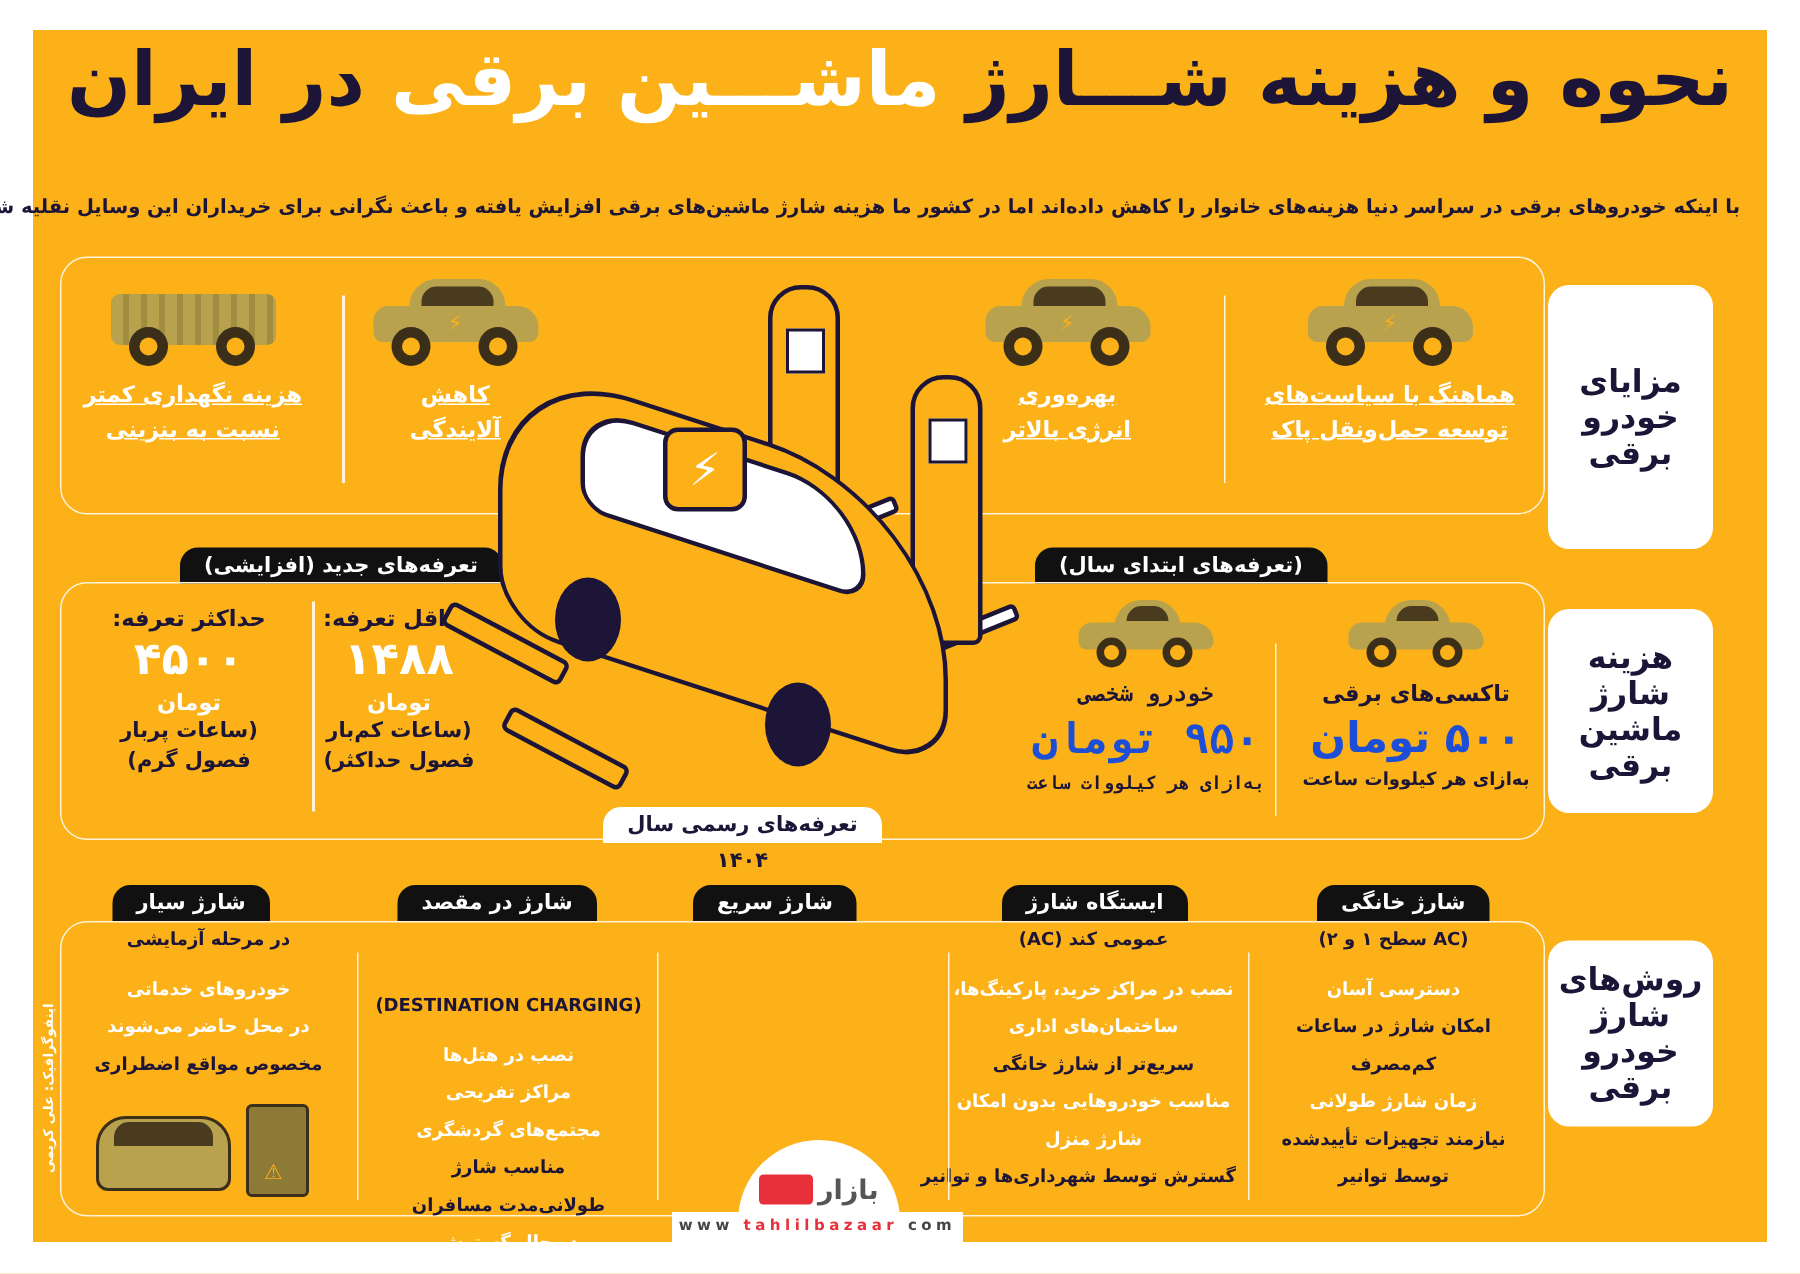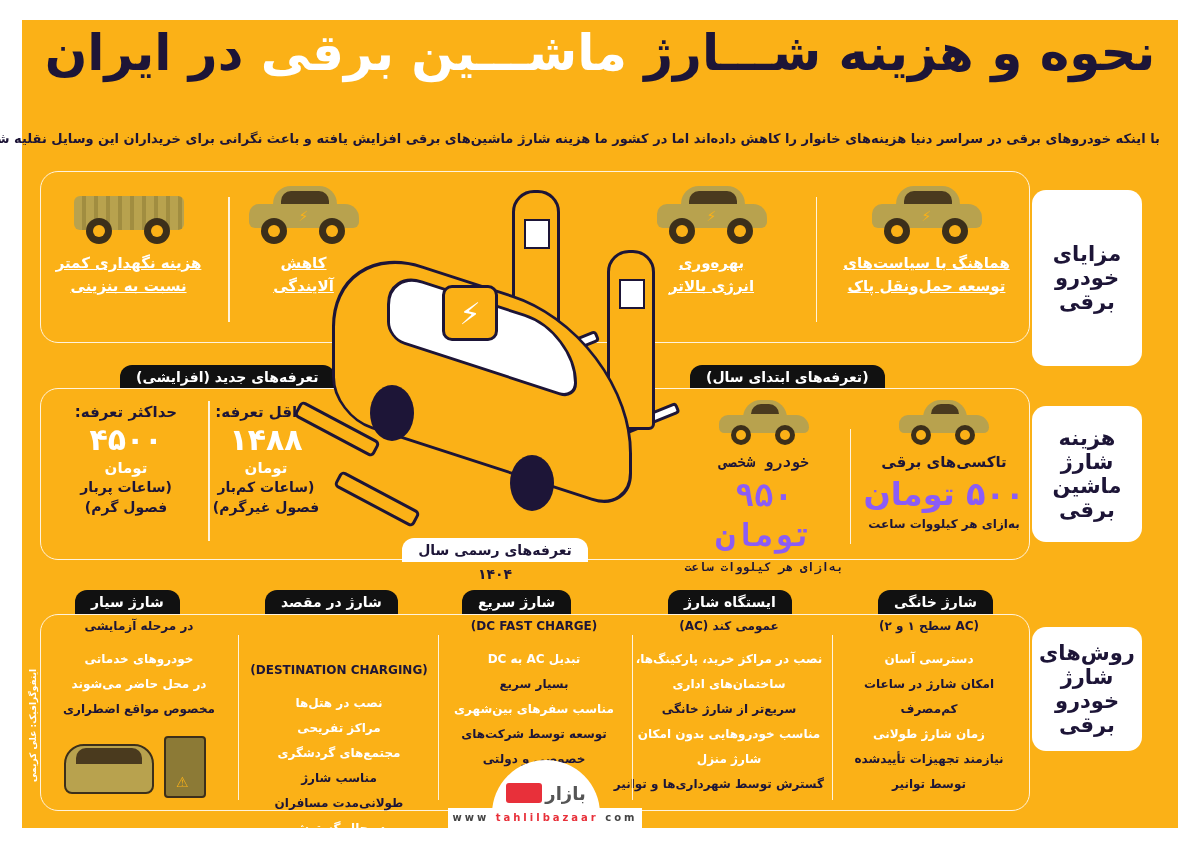--- a/index.html
+++ b/index.html
@@ -51,21 +51,21 @@
   .tariff-col { position: absolute; top: 14px; width: 150px; text-align: center; color: #1d1537; }
   .tariff-col .hd { font-size: 15px; font-weight: 900; }
   .tariff-col .num { font-size: 30px; font-weight: 900; color: #fff; line-height: 1.25; }
   .tariff-col .cur { font-size: 15px; font-weight: 700; color: #fff; }
   .tariff-col .note { font-size: 14px; font-weight: 900; line-height: 1.45; }
   .rate { position: absolute; top: 8px; width: 170px; text-align: center; }
   .rate .car { width: 90px; height: 48px; }
   .rate .car .wheel { width: 20px; height: 20px; } .rate .car .wheel::after { left: 5px; top: 5px; width: 10px; height: 10px; }
   .rate .car .body { top: 18px; height: 18px; } .rate .car .cab { top: 3px; height: 18px; } .rate .car .win { top: 7px; height: 10px; }
   .rate .hd { font-size: 15px; font-weight: 900; margin-top: 8px; }
-  .rate .price { font-size: 32px; font-weight: 900; color: #8b5cf6; margin-top: 4px; }
+  .rate .price { font-size: 28px; font-weight: 900; color: #1d4ed8; margin-top: 4px; }
   .rate .per { font-size: 12px; font-weight: 900; margin-top: 4px; }
   .official { position: absolute; left: 402px; top: 538px; width: 186px; height: 24px; background: #ffffff; border-radius: 12px 12px 0 0; text-align: center; font-weight: 900; font-size: 14px; line-height: 24px; }
 
   
   .p3 { left: 40px; top: 614px; width: 990px; height: 197px; }
   .method { position: absolute; top: 0; width: 190px; text-align: center; }
   .method .sub { font-size: 12px; font-weight: 900; margin-top: 4px; color: #1d1537; white-space: nowrap; }
   .method ul { list-style: none; margin-top: 14px; }
   .method li { font-size: 12px; font-weight: 900; line-height: 25px; white-space: nowrap; }
   .method li.w { color: #ffffff; } .method li.d { color: #1d1537; }
@@ -158,21 +158,21 @@
     <div class="cur">تومان</div>
     <div class="note">(ساعات پربار</div>
     <div class="note">فصول گرم)</div>
   </div>
   <div class="vdiv" style="left:167px;top:12px;height:140px;"></div>
   <div class="tariff-col" style="left:150px;">
     <div class="hd">حداقل تعرفه:</div>
     <div class="num">۱۴۸۸</div>
     <div class="cur">تومان</div>
     <div class="note">(ساعات کم‌بار</div>
-    <div class="note">فصول غیرگرم)</div>
+    <div class="note">فصول حداکثر)</div>
   </div>
   <div class="rate" style="right:0px;">
     <div class="car">
         <div class="cab"></div>
         <div class="win"></div>
         <div class="body"></div>
         <div class="wheel w1"></div>
         <div class="wheel w2"></div>
       </div>
     <div class="hd">تاکسی‌های برقی</div>
@@ -238,30 +238,20 @@
     <ul>
       <li class="w">نصب در مراکز خرید، پارکینگ‌ها،</li>
       <li class="w">ساختمان‌های اداری</li>
       <li class="d">سریع‌تر از شارژ خانگی</li>
       <li class="w">مناسب خودروهایی بدون امکان</li>
       <li class="w">شارژ منزل</li>
       <li class="d">گسترش توسط شهرداری‌ها و توانیر</li>
     </ul>
   </div>
   <div class="vdiv" style="right:396px;top:20px;height:165px;"></div>
-  <div class="method" style="right:400px;">
-    <div class="sub">(DC FAST CHARGE)</div>
-    <ul>
-      <li class="w">تبدیل AC به DC</li>
-      <li class="d">بسیار سریع</li>
-      <li class="w">مناسب سفرهای بین‌شهری</li>
-      <li class="d">توسعه توسط شرکت‌های</li>
-      <li class="d">خصوصی و دولتی</li>
-    </ul>
-  </div>
   <div class="vdiv" style="right:590px;top:20px;height:165px;"></div>
   <div class="method" style="right:595px;margin-top:44px;">
     <div class="sub">(DESTINATION CHARGING)</div>
     <ul>
       <li class="w">نصب در هتل‌ها</li>
       <li class="w">مراکز تفریحی</li>
       <li class="w">مجتمع‌های گردشگری</li>
       <li class="d">مناسب شارژ</li>
       <li class="d">طولانی‌مدت مسافران</li>
       <li class="w">در حال گسترش</li>

